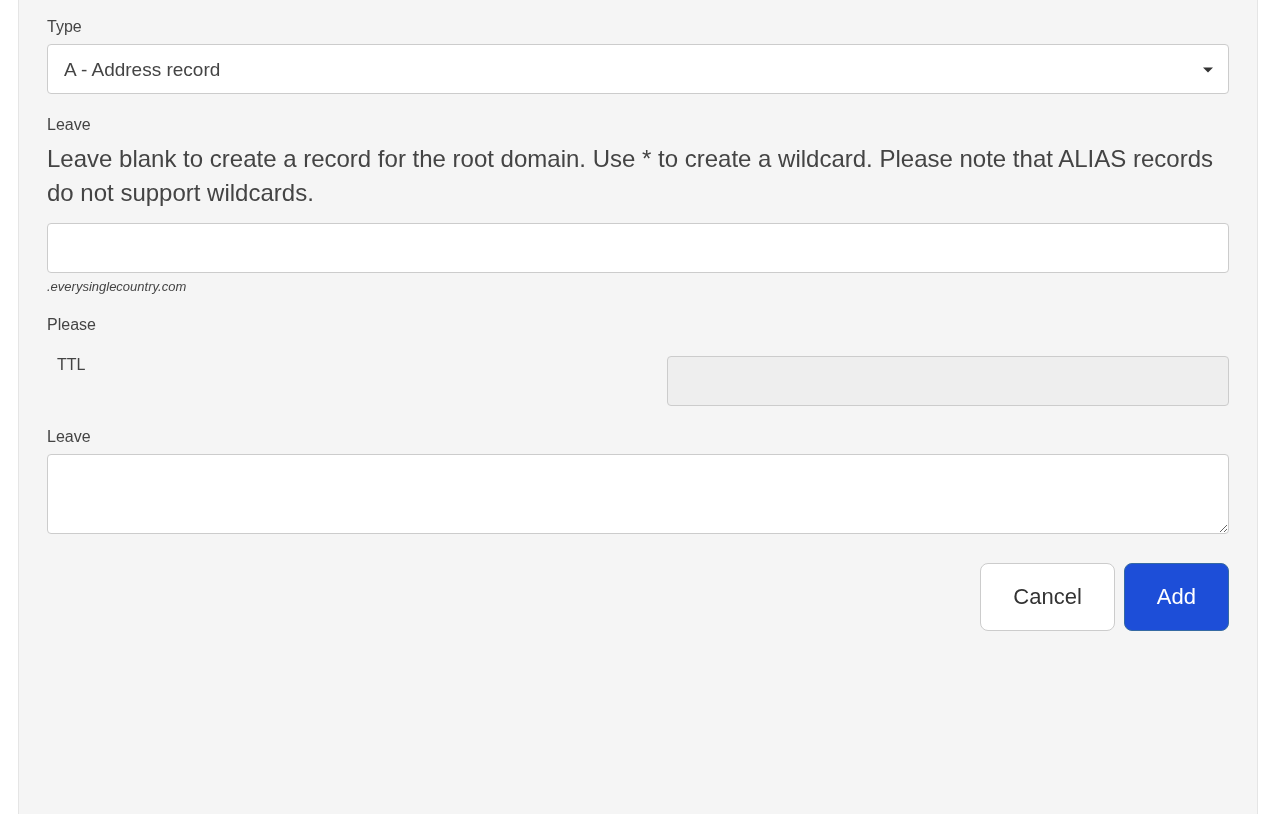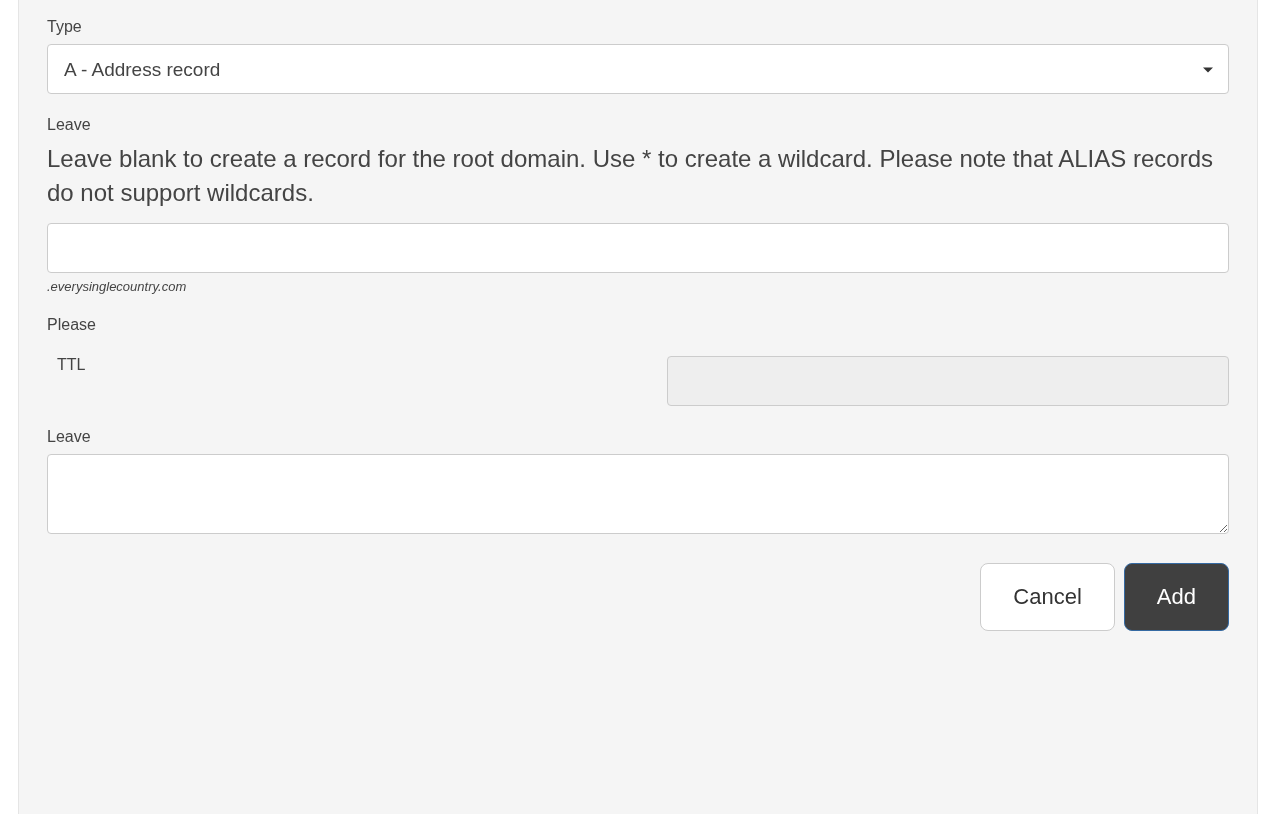--- a/index.html
+++ b/index.html
@@ -106,21 +106,21 @@
       cursor: pointer;
       font-family: inherit;
       border: 1px solid transparent;
     }
     .btn-default {
       background: #fff;
       color: #333;
       border: 1px solid #ccc;
     }
     .btn-primary {
-      background: #404040;
+      background: #1d4ed8;
       color: #fff;
       border: 1px solid #356aa3;
     }
   </style>
 </head>
 <body>
 
 <div class="panel">
 
   <div class="form-group">

